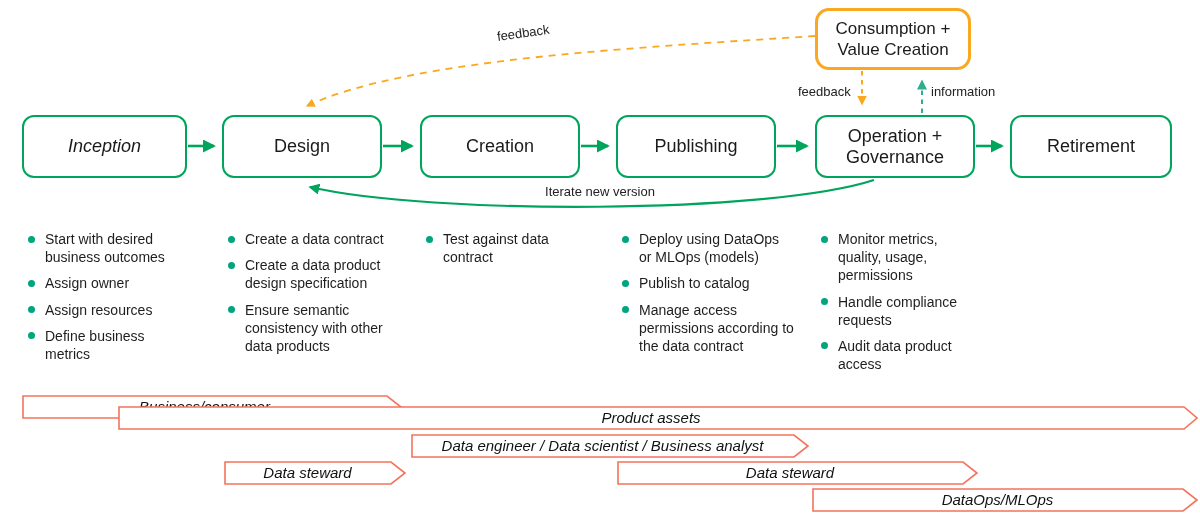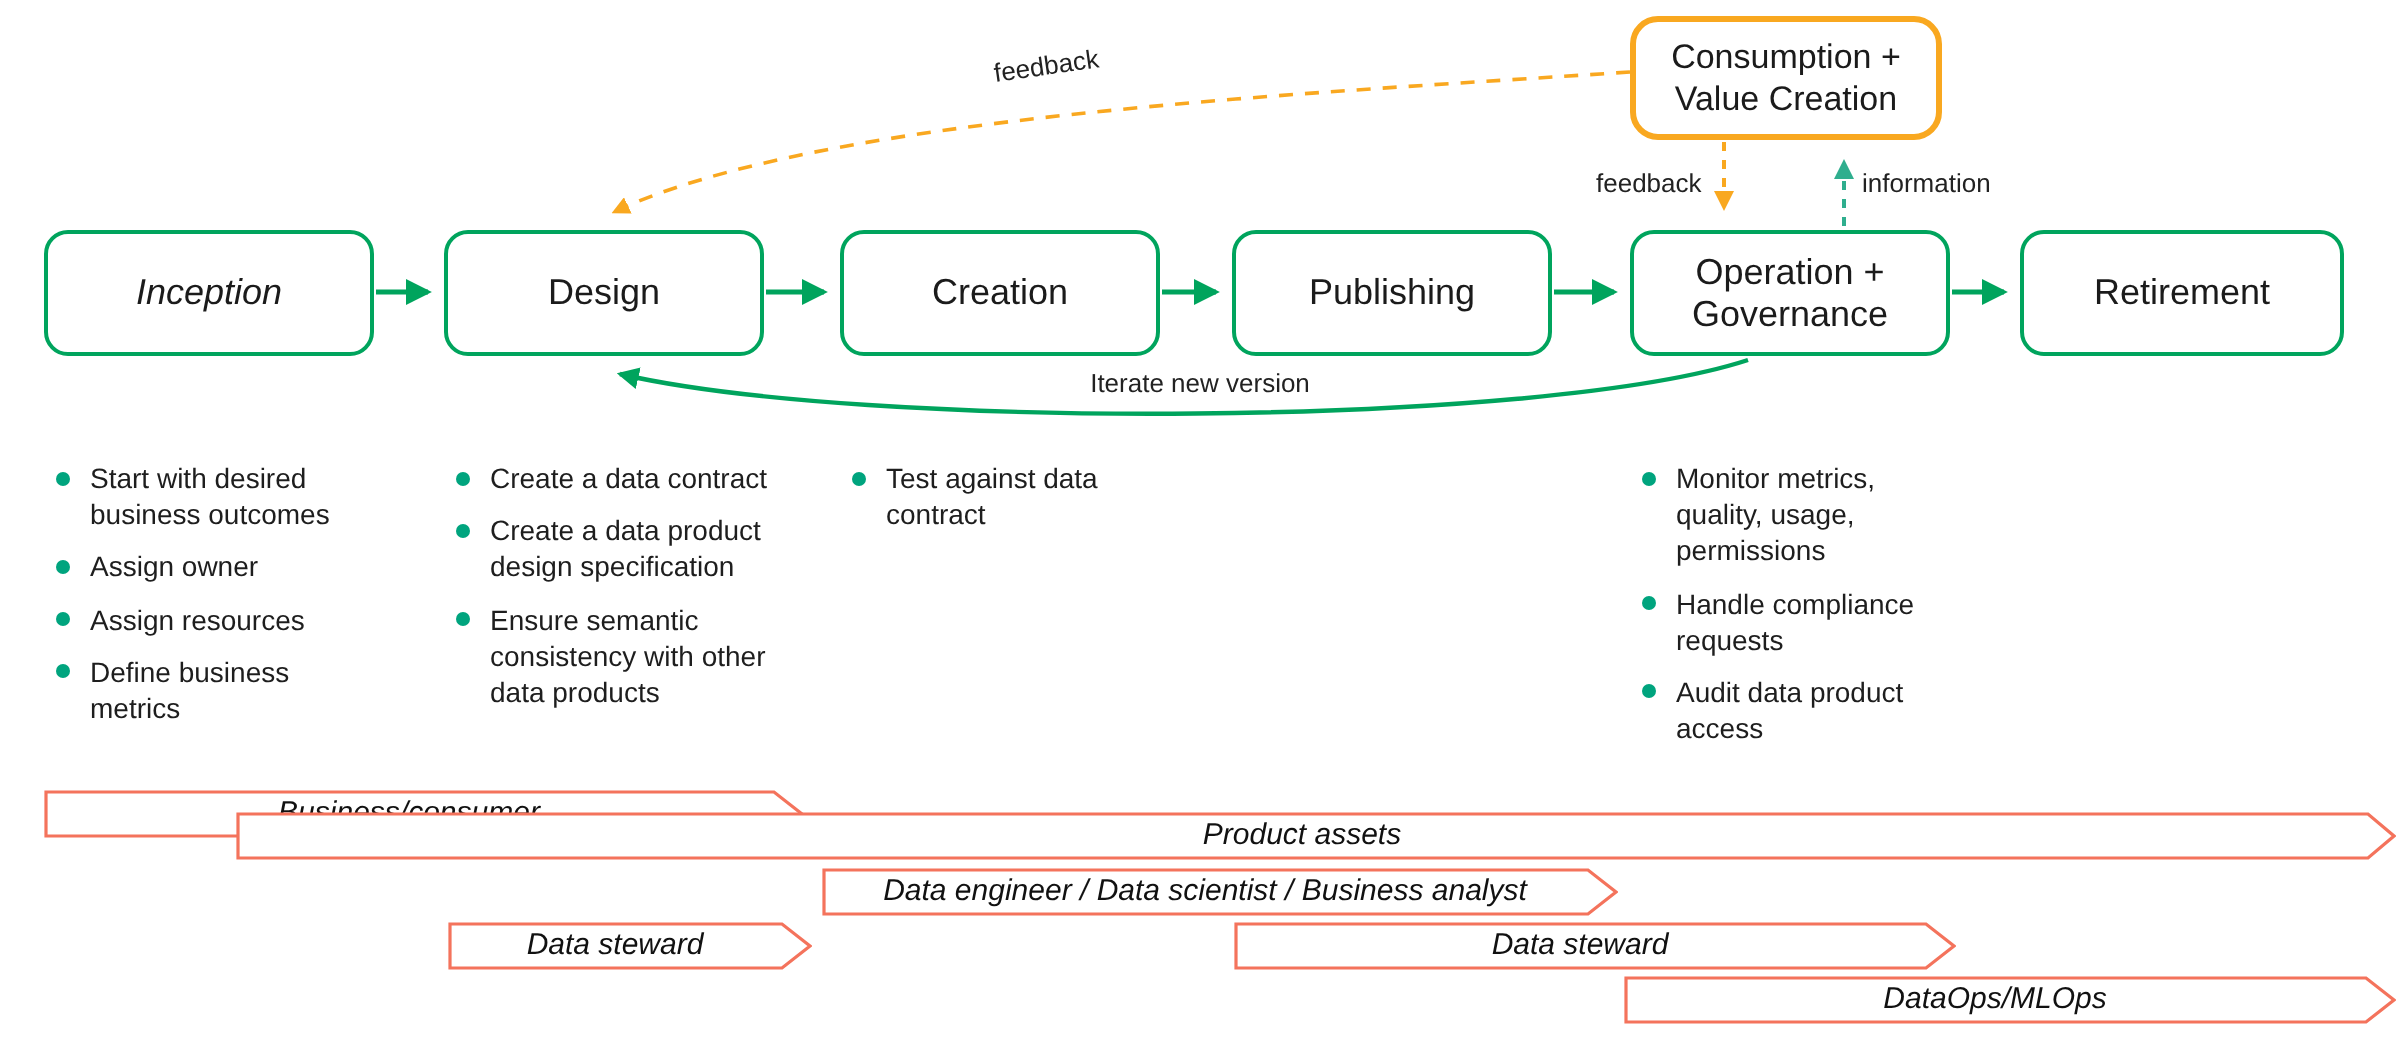--- a/index.html
+++ b/index.html
@@ -120,20 +120,27 @@
       <li>Create a data contract</li>
       <li>Create a data product design specification</li>
       <li>Ensure semantic consistency with other data products</li>
     </ul>
   </div>
   <div class="bullet-col" style="left:420px;width:163px;">
     <ul>
       <li>Test against data contract</li>
     </ul>
   </div>
+  <div class="bullet-col" style="left:616px;width:178px;">
+    <ul>
+      <li>Deploy using DataOps or MLOps (models)</li>
+      <li>Publish to catalog</li>
+      <li>Manage access permissions according to the data contract</li>
+    </ul>
+  </div>
   <div class="bullet-col" style="left:815px;width:165px;">
     <ul>
       <li>Monitor metrics, quality, usage, permissions</li>
       <li>Handle compliance requests</li>
       <li>Audit data product access</li>
     </ul>
   </div>
 
   <div class="role-bar" style="left:22px;top:379px;width:380px;margin-top:16px;">
     <svg width="380" height="24">

